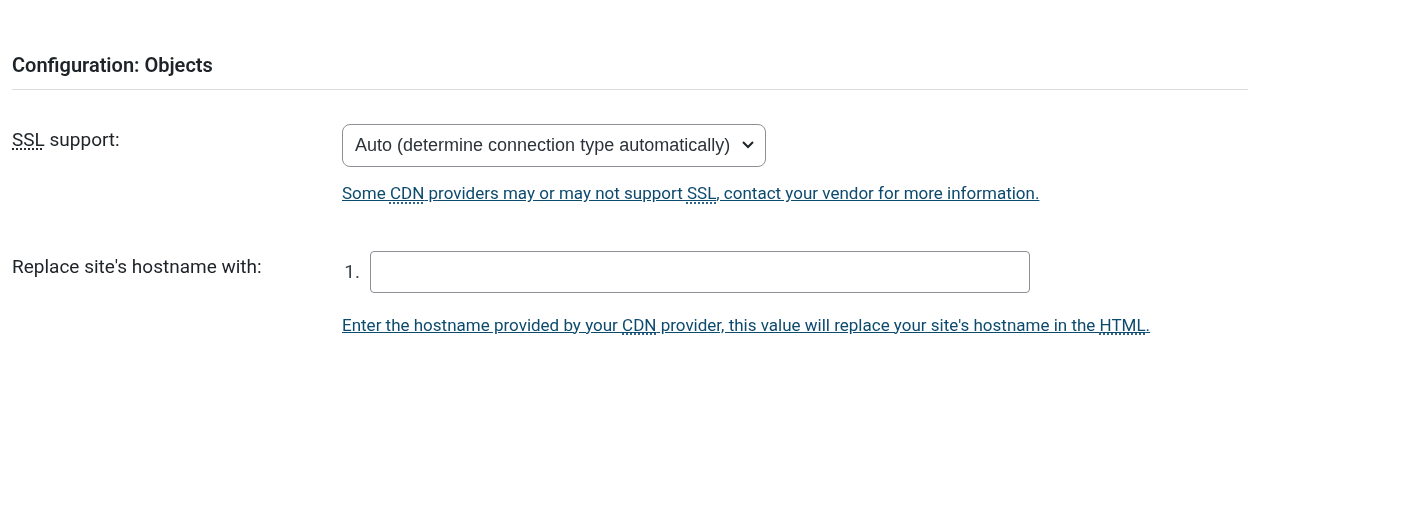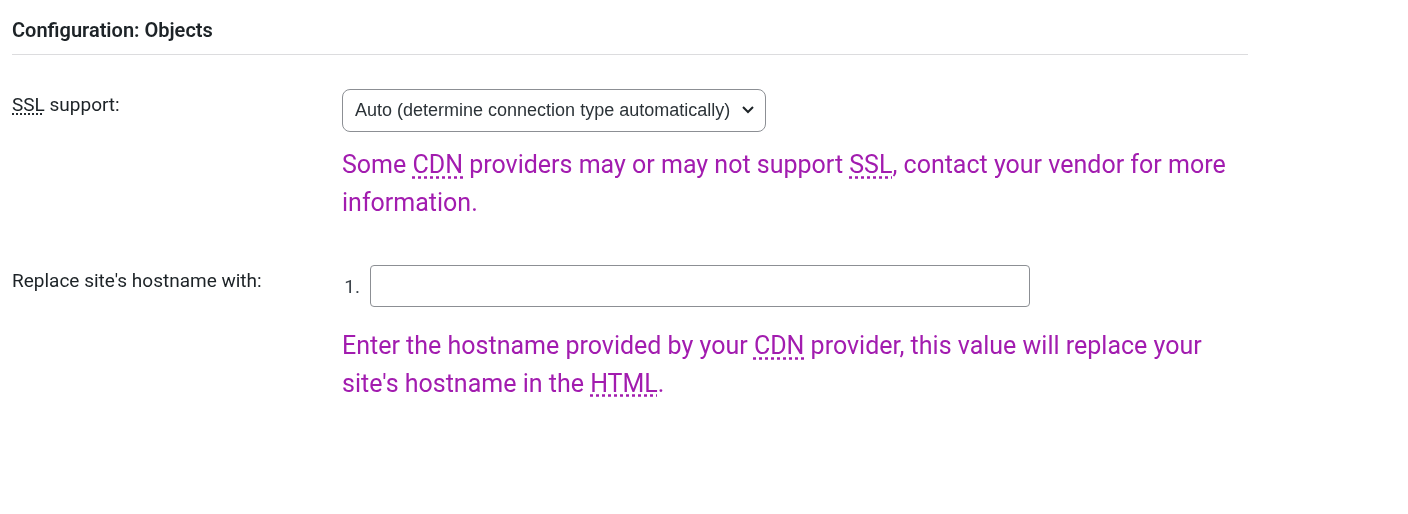--- a/index.html
+++ b/index.html
@@ -6,20 +6,21 @@
     margin: 0;
     padding: 0;
     background: #ffffff;
     font-family: -apple-system, BlinkMacSystemFont, "Segoe UI", Roboto, "Helvetica Neue", Arial, sans-serif;
     color: #1d2327;
   }
   .wrap {
     width: 1260px;
     box-sizing: border-box;
     padding: 12px 12px 40px 12px;
+    margin-top: 35px;
   }
   h3.section-title {
     margin: 6px 0 12px 0;
     font-size: 20px;
     font-weight: 600;
     color: #1d2327;
   }
   hr.sep {
     border: none;
     border-top: 1px solid #dcdcde;
@@ -66,23 +67,24 @@
   .select-chevron {
     position: absolute;
     right: 10px;
     top: 50%;
     transform: translateY(-50%);
     pointer-events: none;
     color: #1d2327;
   }
   .desc {
     margin-top: 14px;
-    font-size: 25px;
-    color: #a21caf;
+    font-size: 17px;
+    color: #0c4a6e;
     line-height: 1.5;
+    text-decoration: underline;
   }
   
   .cname-row {
     display: flex;
     align-items: center;
     margin-bottom: 20px;
   }
   .cname-index {
     font-size: 19px;
     color: #3c434a;

